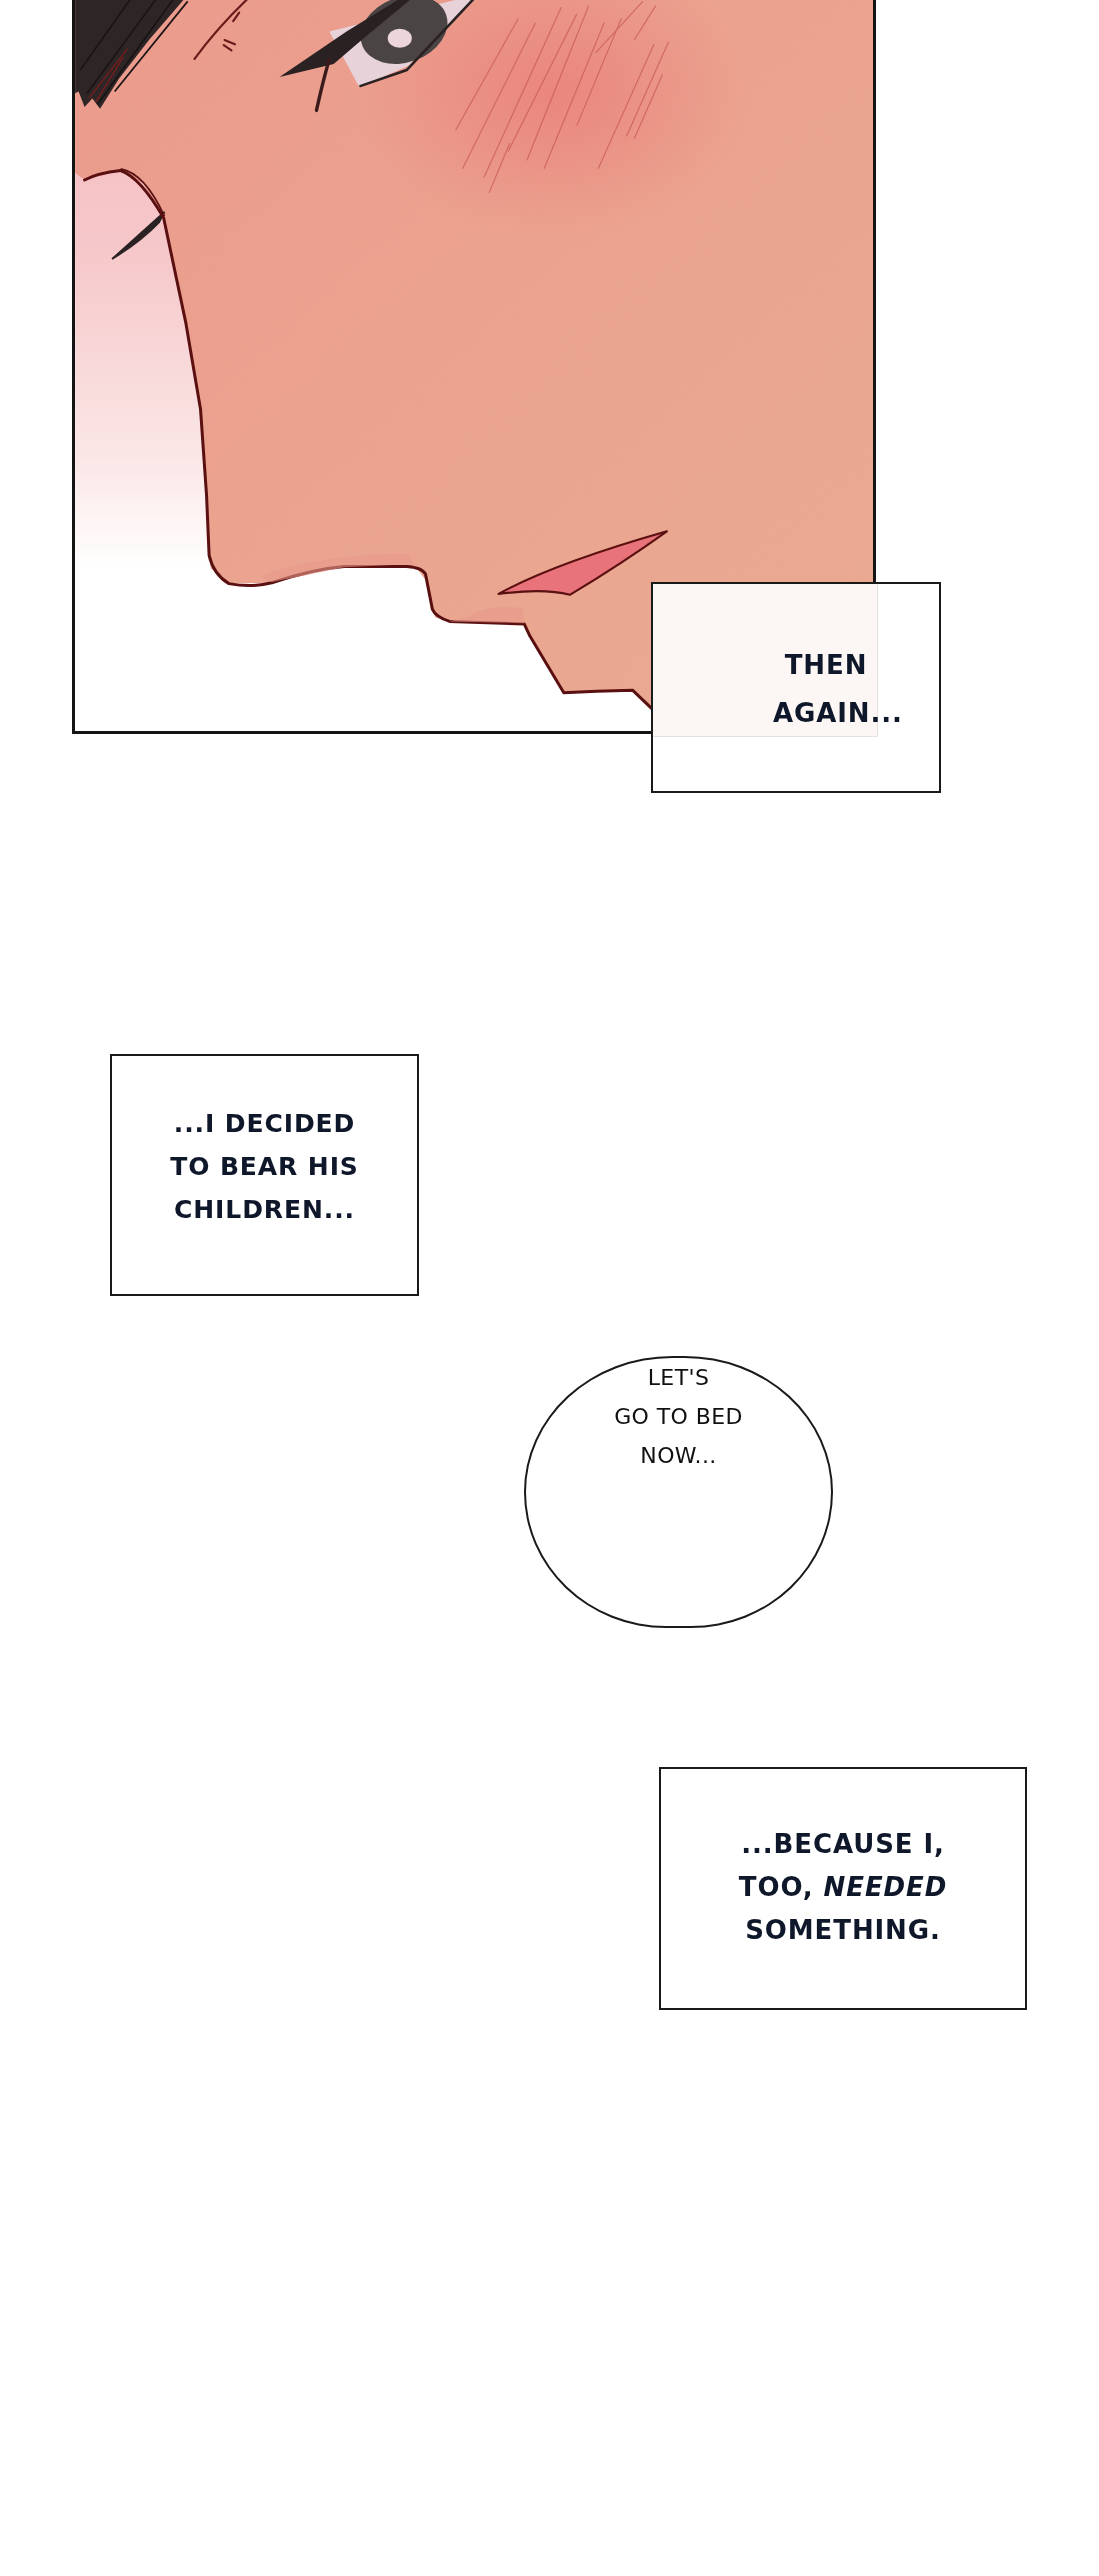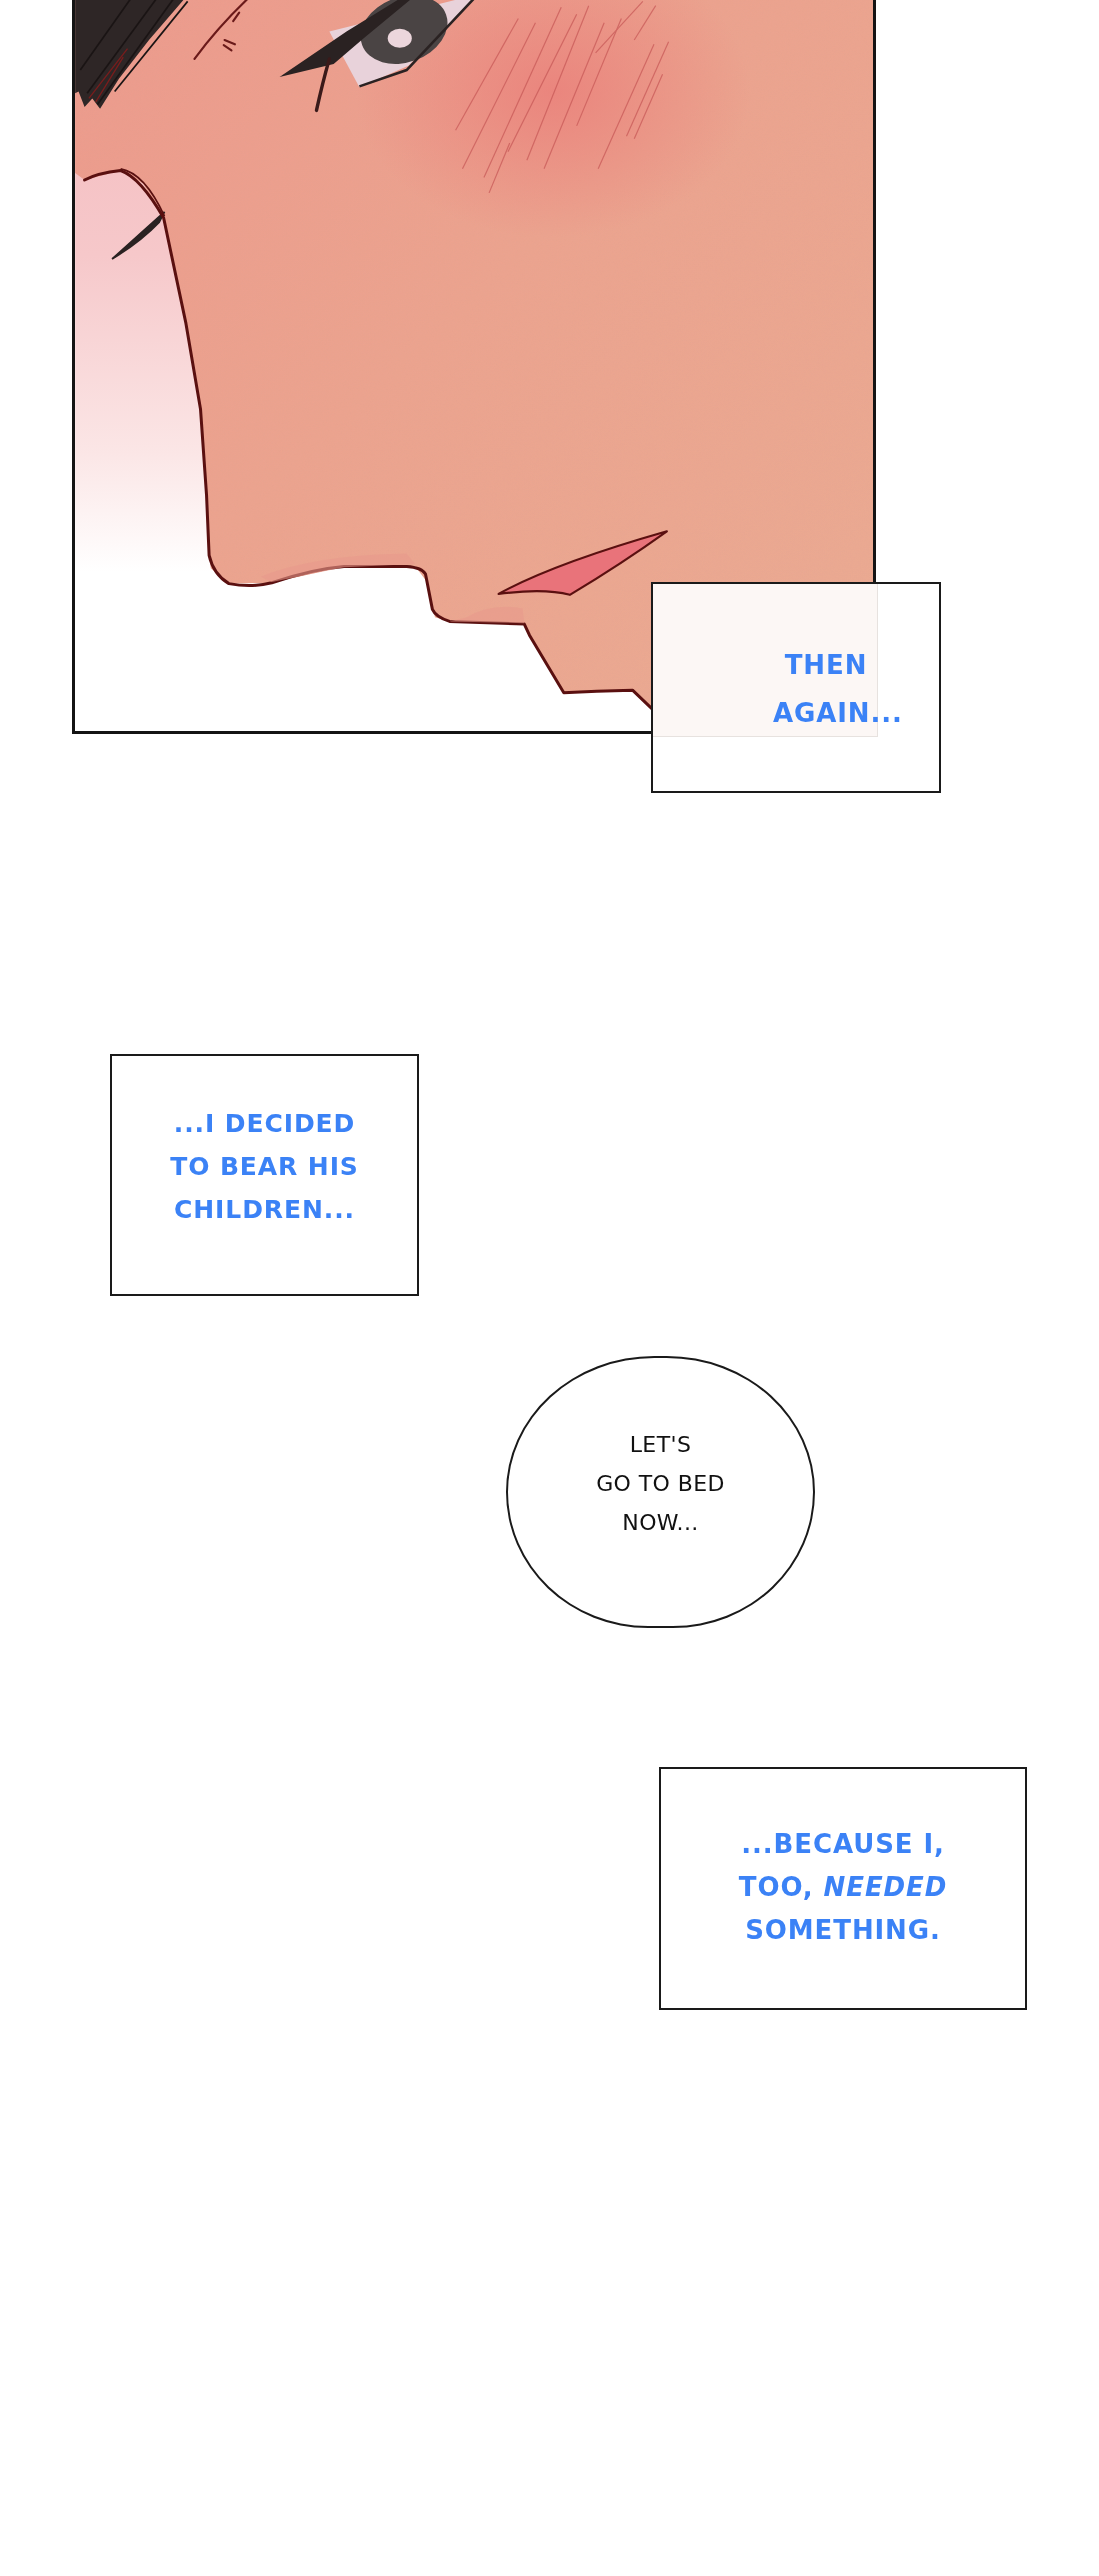--- a/index.html
+++ b/index.html
@@ -40,21 +40,21 @@
   }
   .caption {
     position: absolute;
     box-sizing: border-box;
     border: 2.6px solid #1a1a1a;
     background: #ffffff;
     display: flex;
     flex-direction: column;
     align-items: center;
     justify-content: center;
-    color: #3b82f6;
+    color: #0f172a;
     font-weight: bold;
     text-transform: uppercase;
     letter-spacing: 0.9px;
   }
   .caption .line {
     display: block;
     text-align: center;
     white-space: nowrap;
   }
   .caption-1 {
@@ -101,32 +101,31 @@
     line-height: 43px;
     padding-bottom: 3px;
   }
   .caption-3 em {
     font-style: italic;
     font-weight: bold;
     margin-top: 8px;
   }
   .bubble {
     position: absolute;
-    left: 506px;
+    left: 524px;
     top: 1356px;
     width: 309px;
     height: 272px;
     box-sizing: border-box;
     border: 2.6px solid #1a1a1a;
     border-radius: 48% 48% 46% 46% / 50% 50% 50% 50%;
     background: #ffffff;
     display: flex;
     flex-direction: column;
     align-items: center;
-    justify-content: center;
     color: #111111;
     font-size: 22px;
     line-height: 39px;
     padding-bottom: 17px;
     letter-spacing: 0.4px;
   }
   .bubble .line { white-space: nowrap; text-align: center; }
 </style>
 </head>
 <body>

